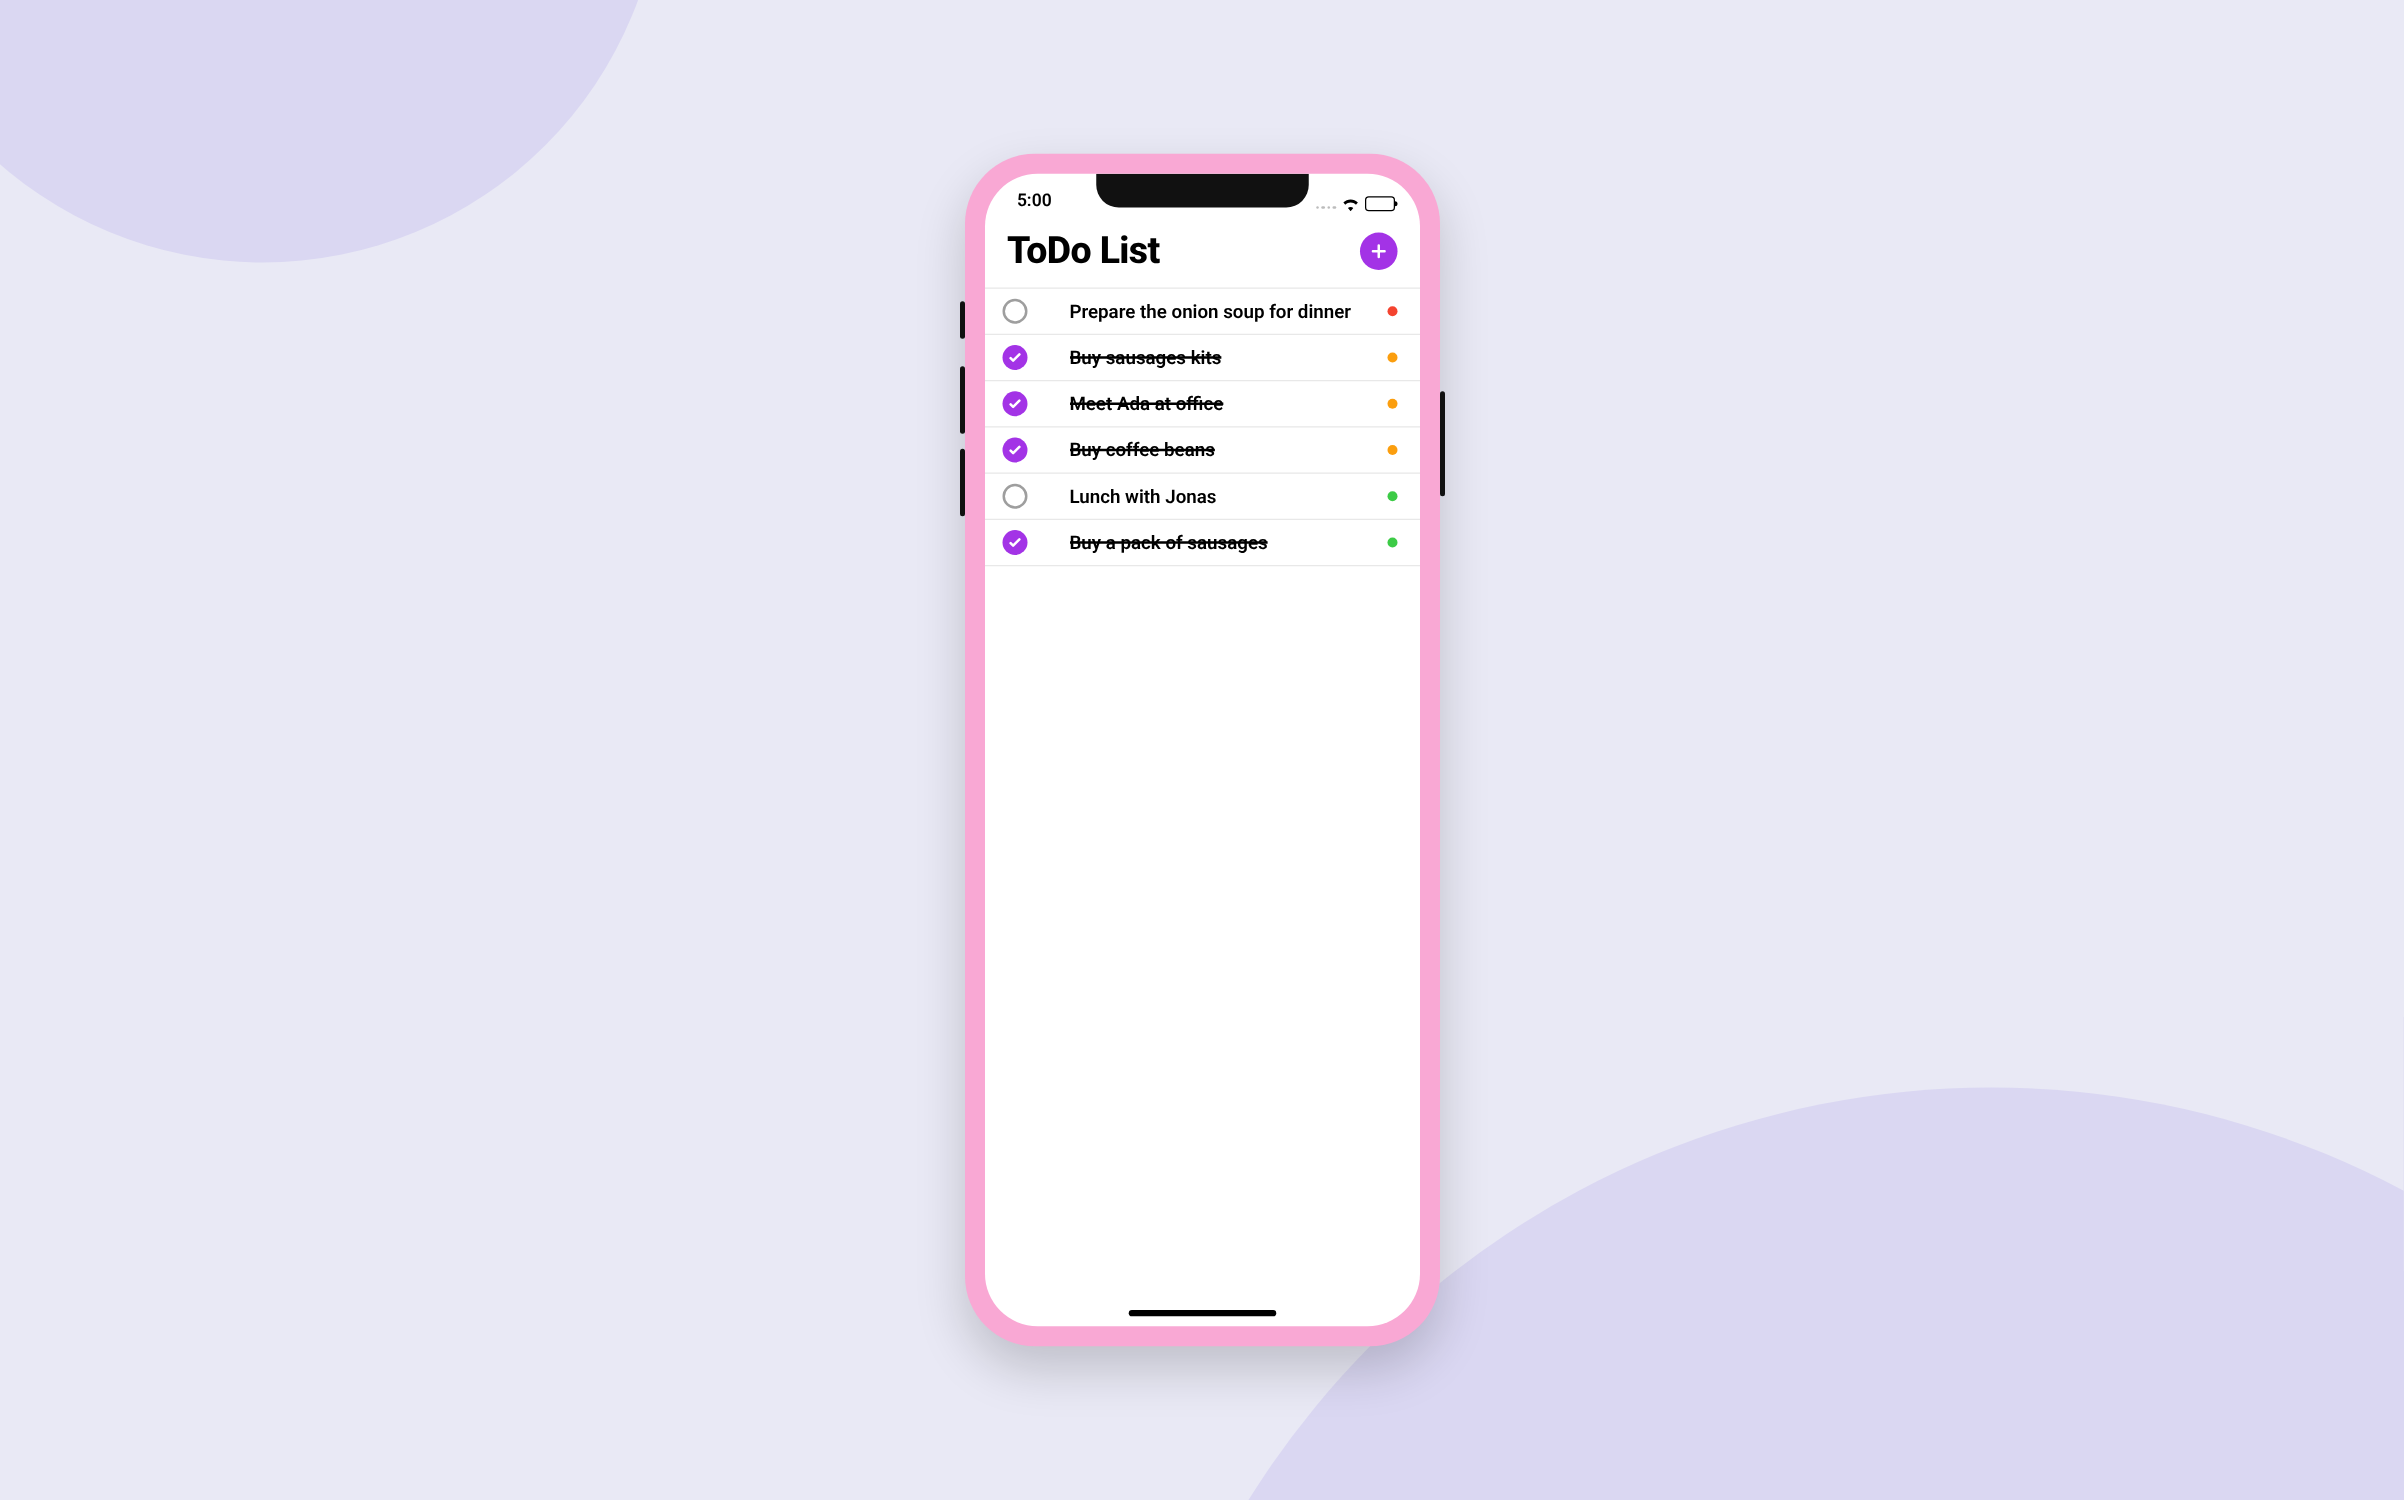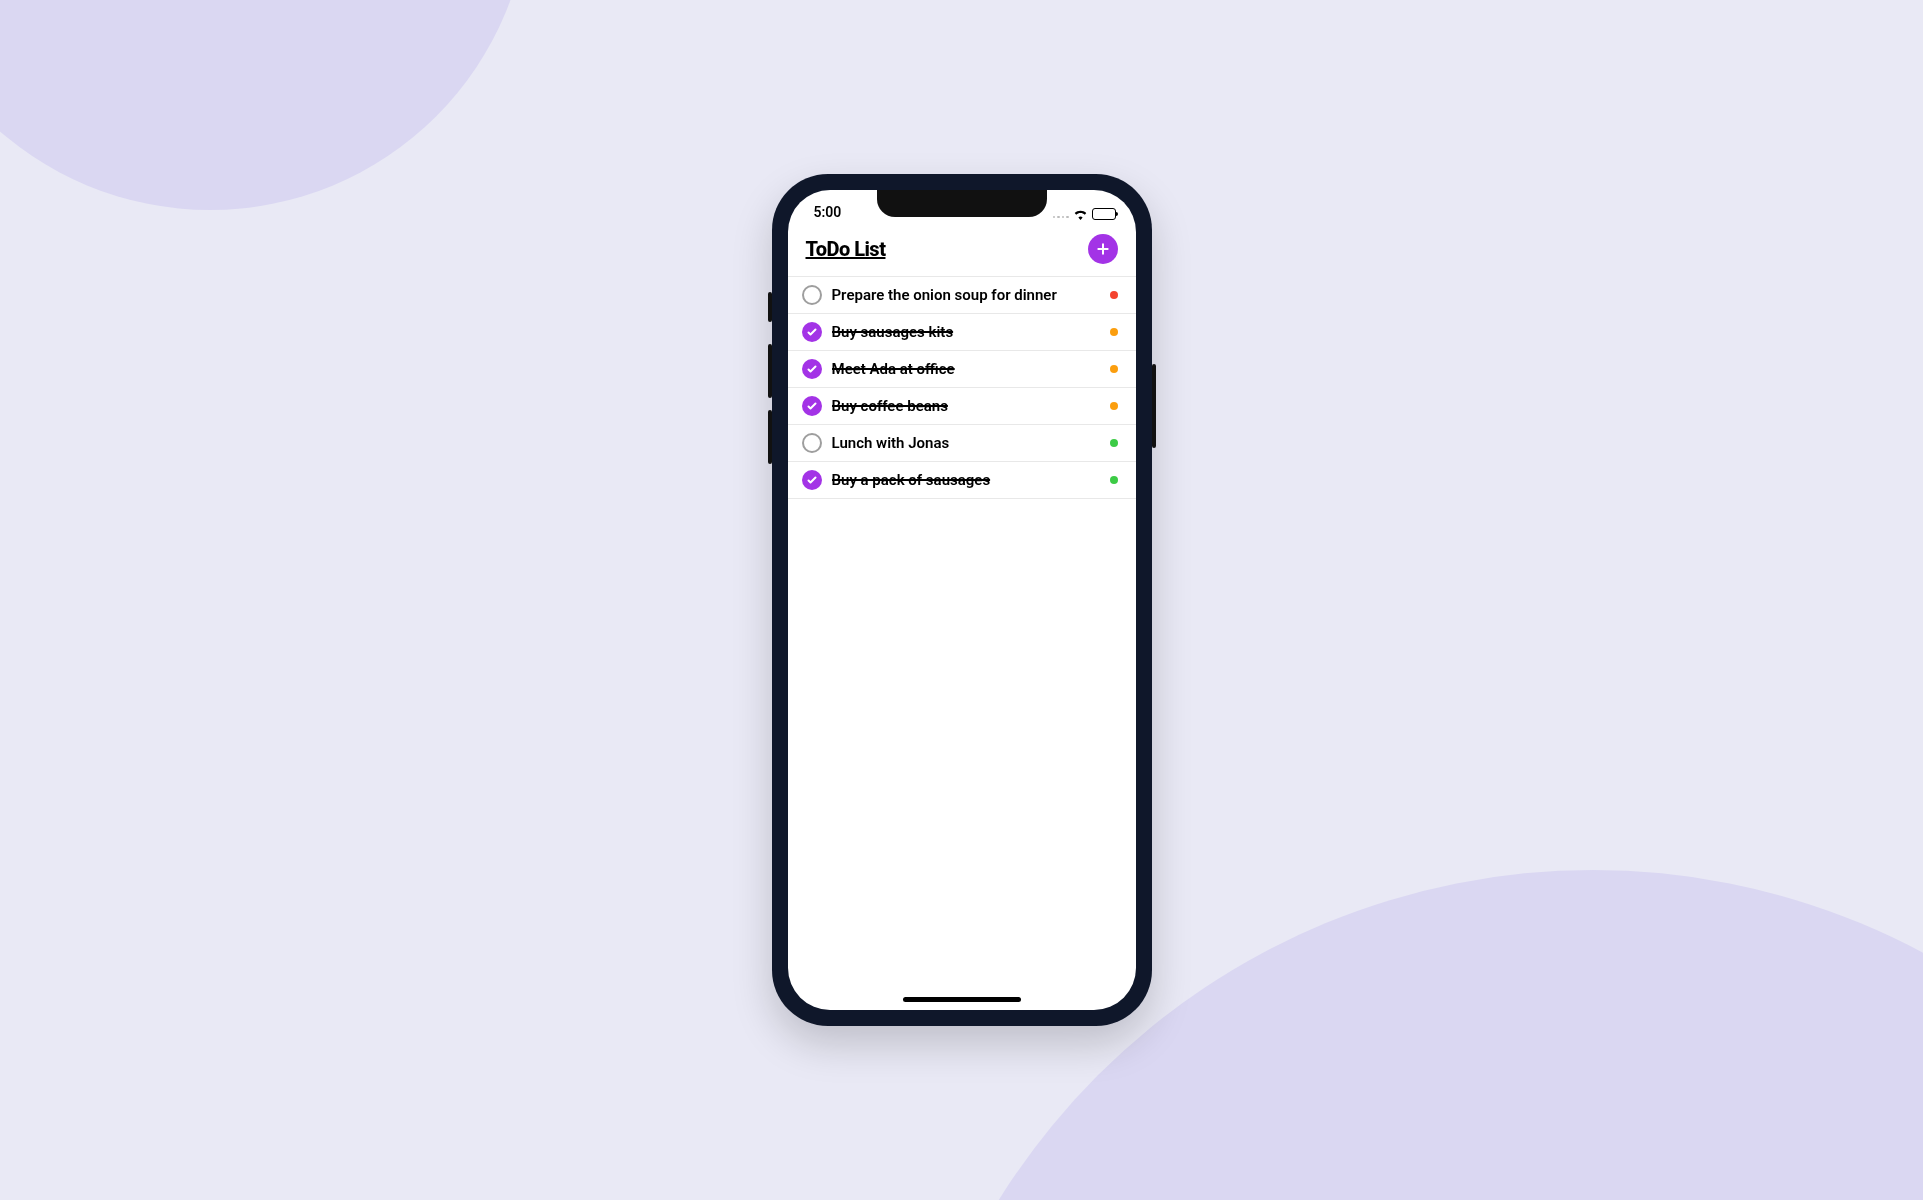--- a/index.html
+++ b/index.html
@@ -31,22 +31,22 @@
   .stage {
     position: absolute;
     inset: 0;
     display: flex;
     align-items: center;
     justify-content: center;
   }
   .phone {
     position: relative;
     width: 380px;
-    height: 852px;
-    background: #0f172a;
+    height: 954px;
+    background: #f9a8d4;
     border-radius: 56px;
     padding: 16px;
     box-shadow: 0 18px 40px rgba(0,0,0,.18);
   }
   .side-btn {
     position: absolute;
     background: #111;
     border-radius: 3px;
   }
   .side-btn.left1 { left: -4px; top: 118px; width: 4px; height: 30px; }
@@ -103,24 +103,23 @@
   .battery-icon::after { content:""; position:absolute; right:-3px; top:3px; width:2px; height:4px; background:#000; border-radius:0 2px 2px 0; }
   .battery-fill { background:#000; width: 85%; height:100%; border-radius:1.3px; }
 
   .app-header {
     display: flex;
     align-items: center;
     justify-content: space-between;
     padding: 14px 18px 12px 18px;
   }
   .app-title {
-    font-size: 20px;
+    font-size: 30px;
     font-weight: 800;
     letter-spacing: -0.5px;
-    text-decoration: underline;
   }
   .add-btn {
     width: 30px;
     height: 30px;
     border-radius: 50%;
     background: #A333E6;
     display: flex;
     align-items: center;
     justify-content: center;
     color: #fff;
@@ -150,20 +149,21 @@
   .checkbox.checked { background: #A333E6; color: #fff; }
   .checkbox.checked svg { display:block; }
   .todo-label {
     flex: 1 1 auto;
     font-size: 15px;
     font-weight: 600;
     color: #000;
     white-space: nowrap;
     overflow: hidden;
     text-overflow: ellipsis;
+    margin-left: 24px;
   }
   .todo-label.completed { text-decoration: line-through; text-decoration-thickness: 1.5px; }
   .priority-dot {
     width: 8px;
     height: 8px;
     border-radius: 50%;
     flex: 0 0 8px;
   }
 </style>
 </head>

